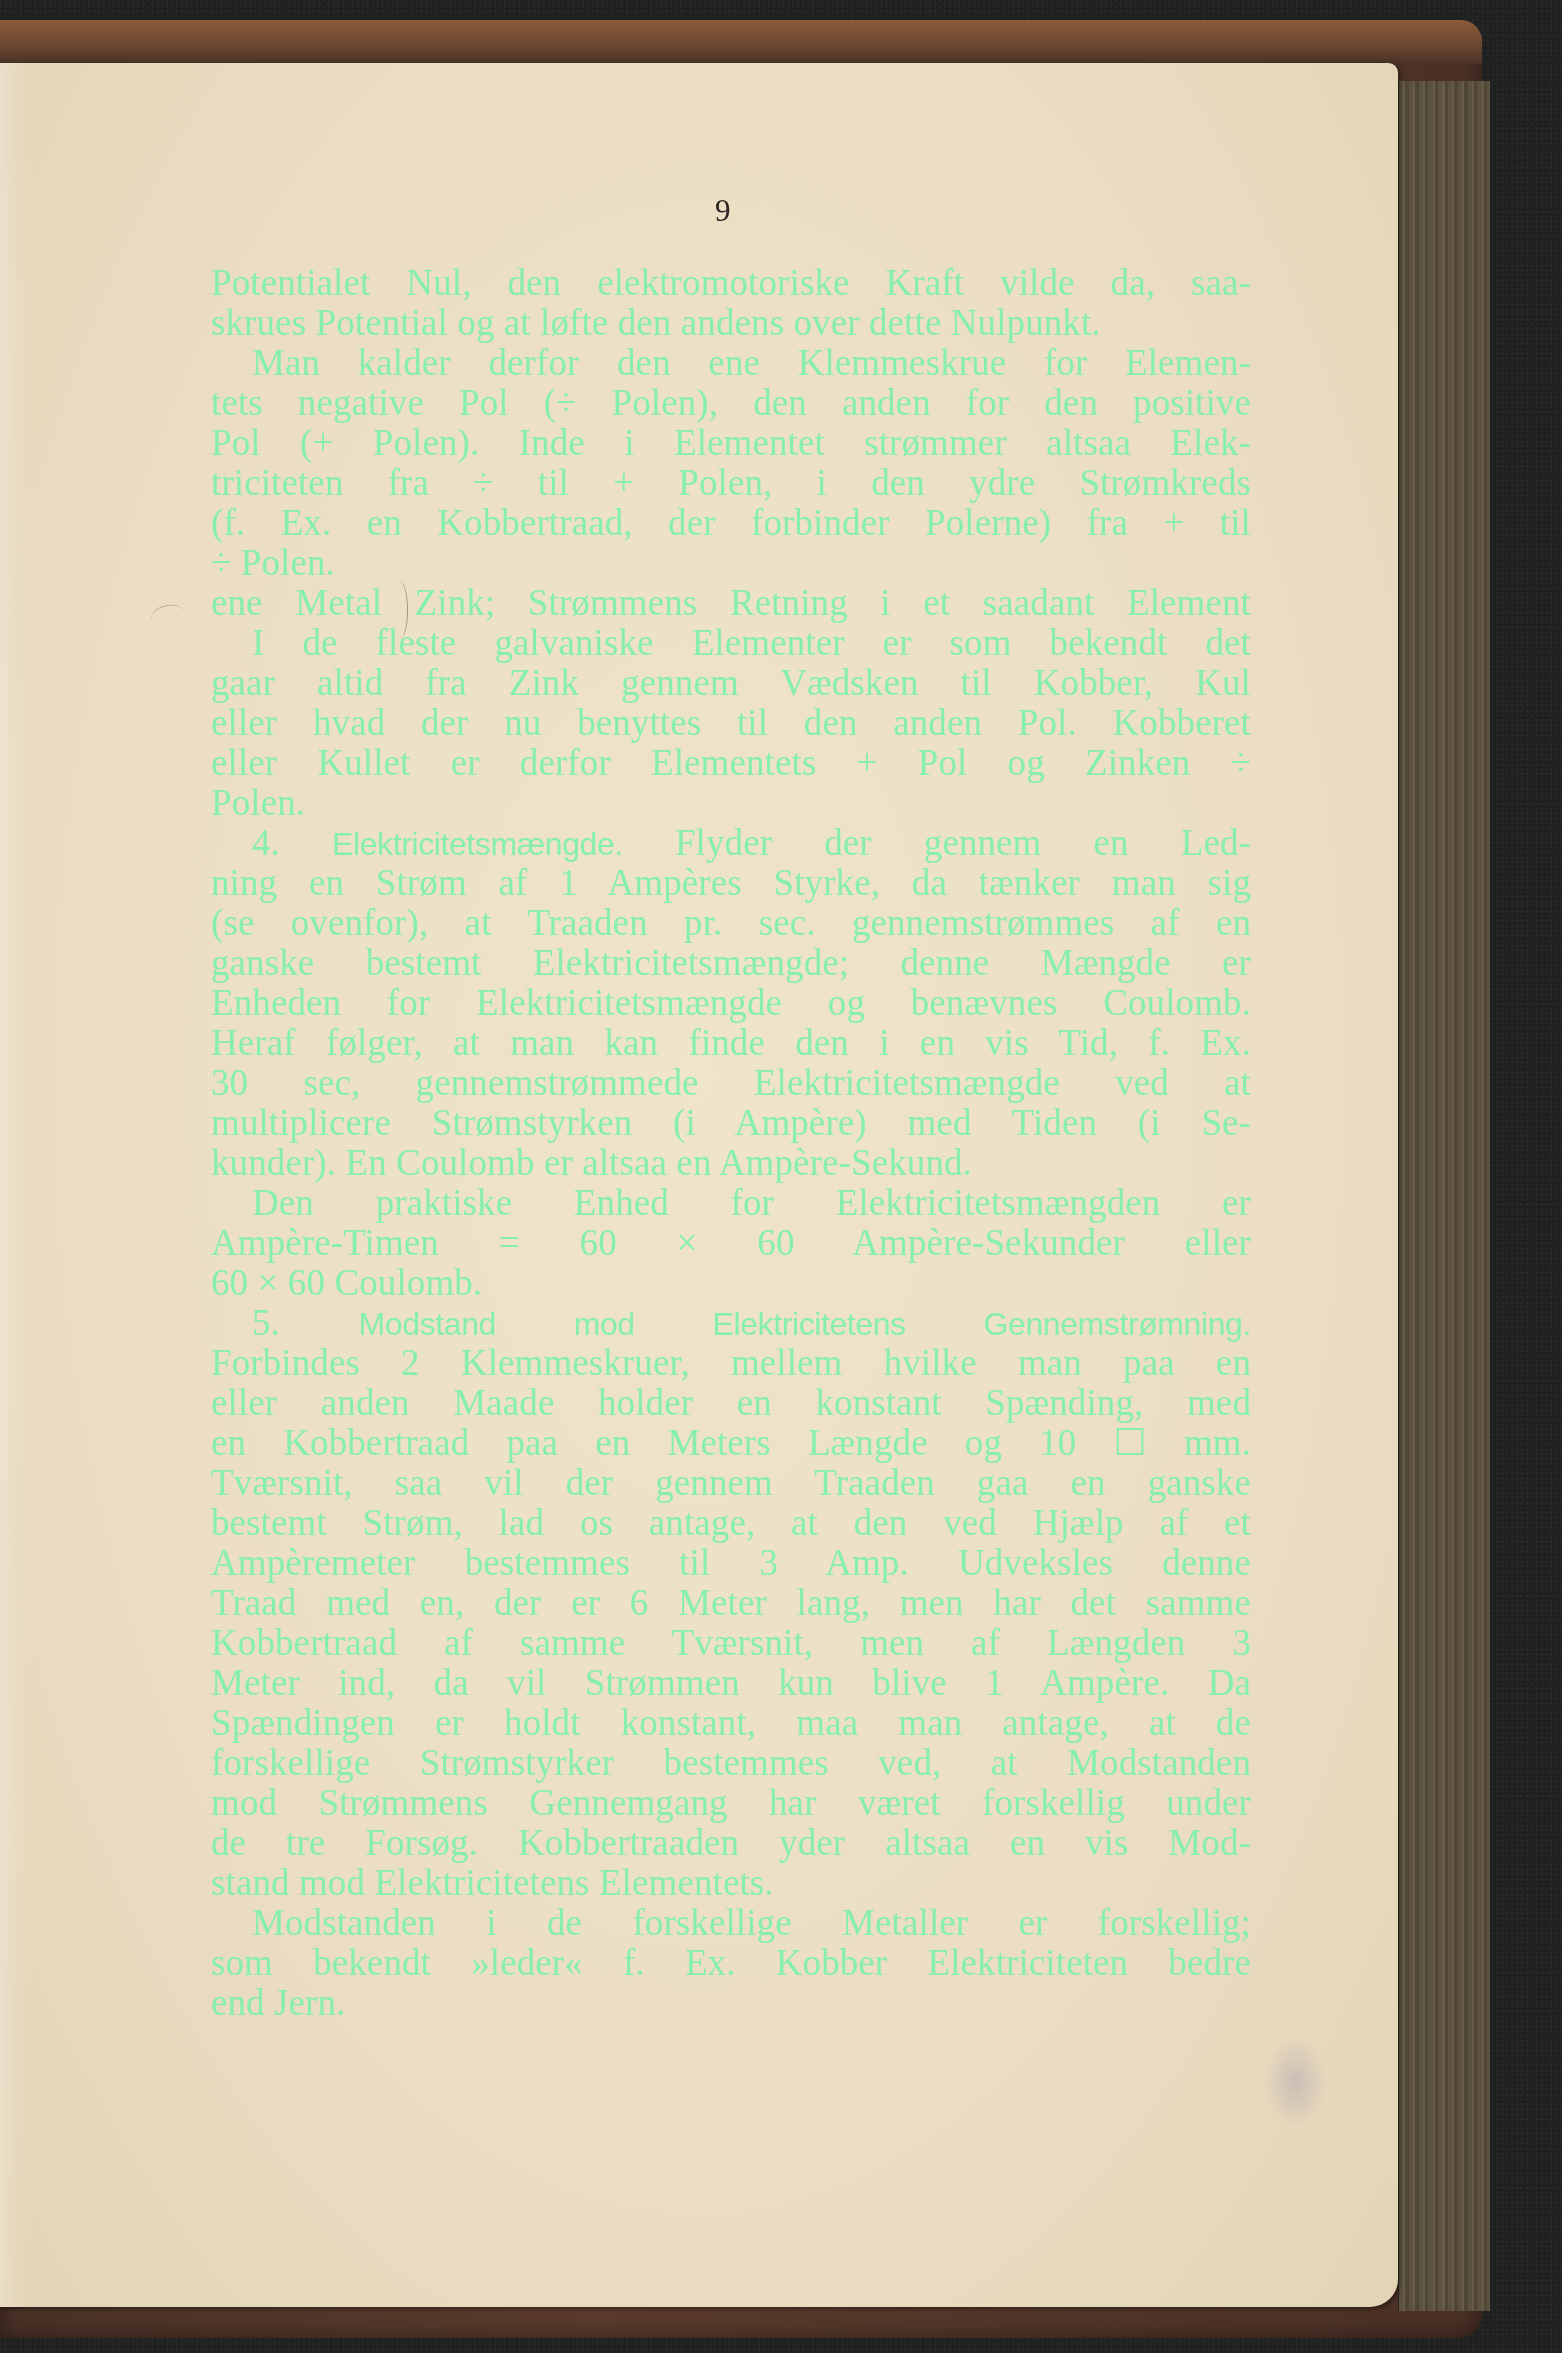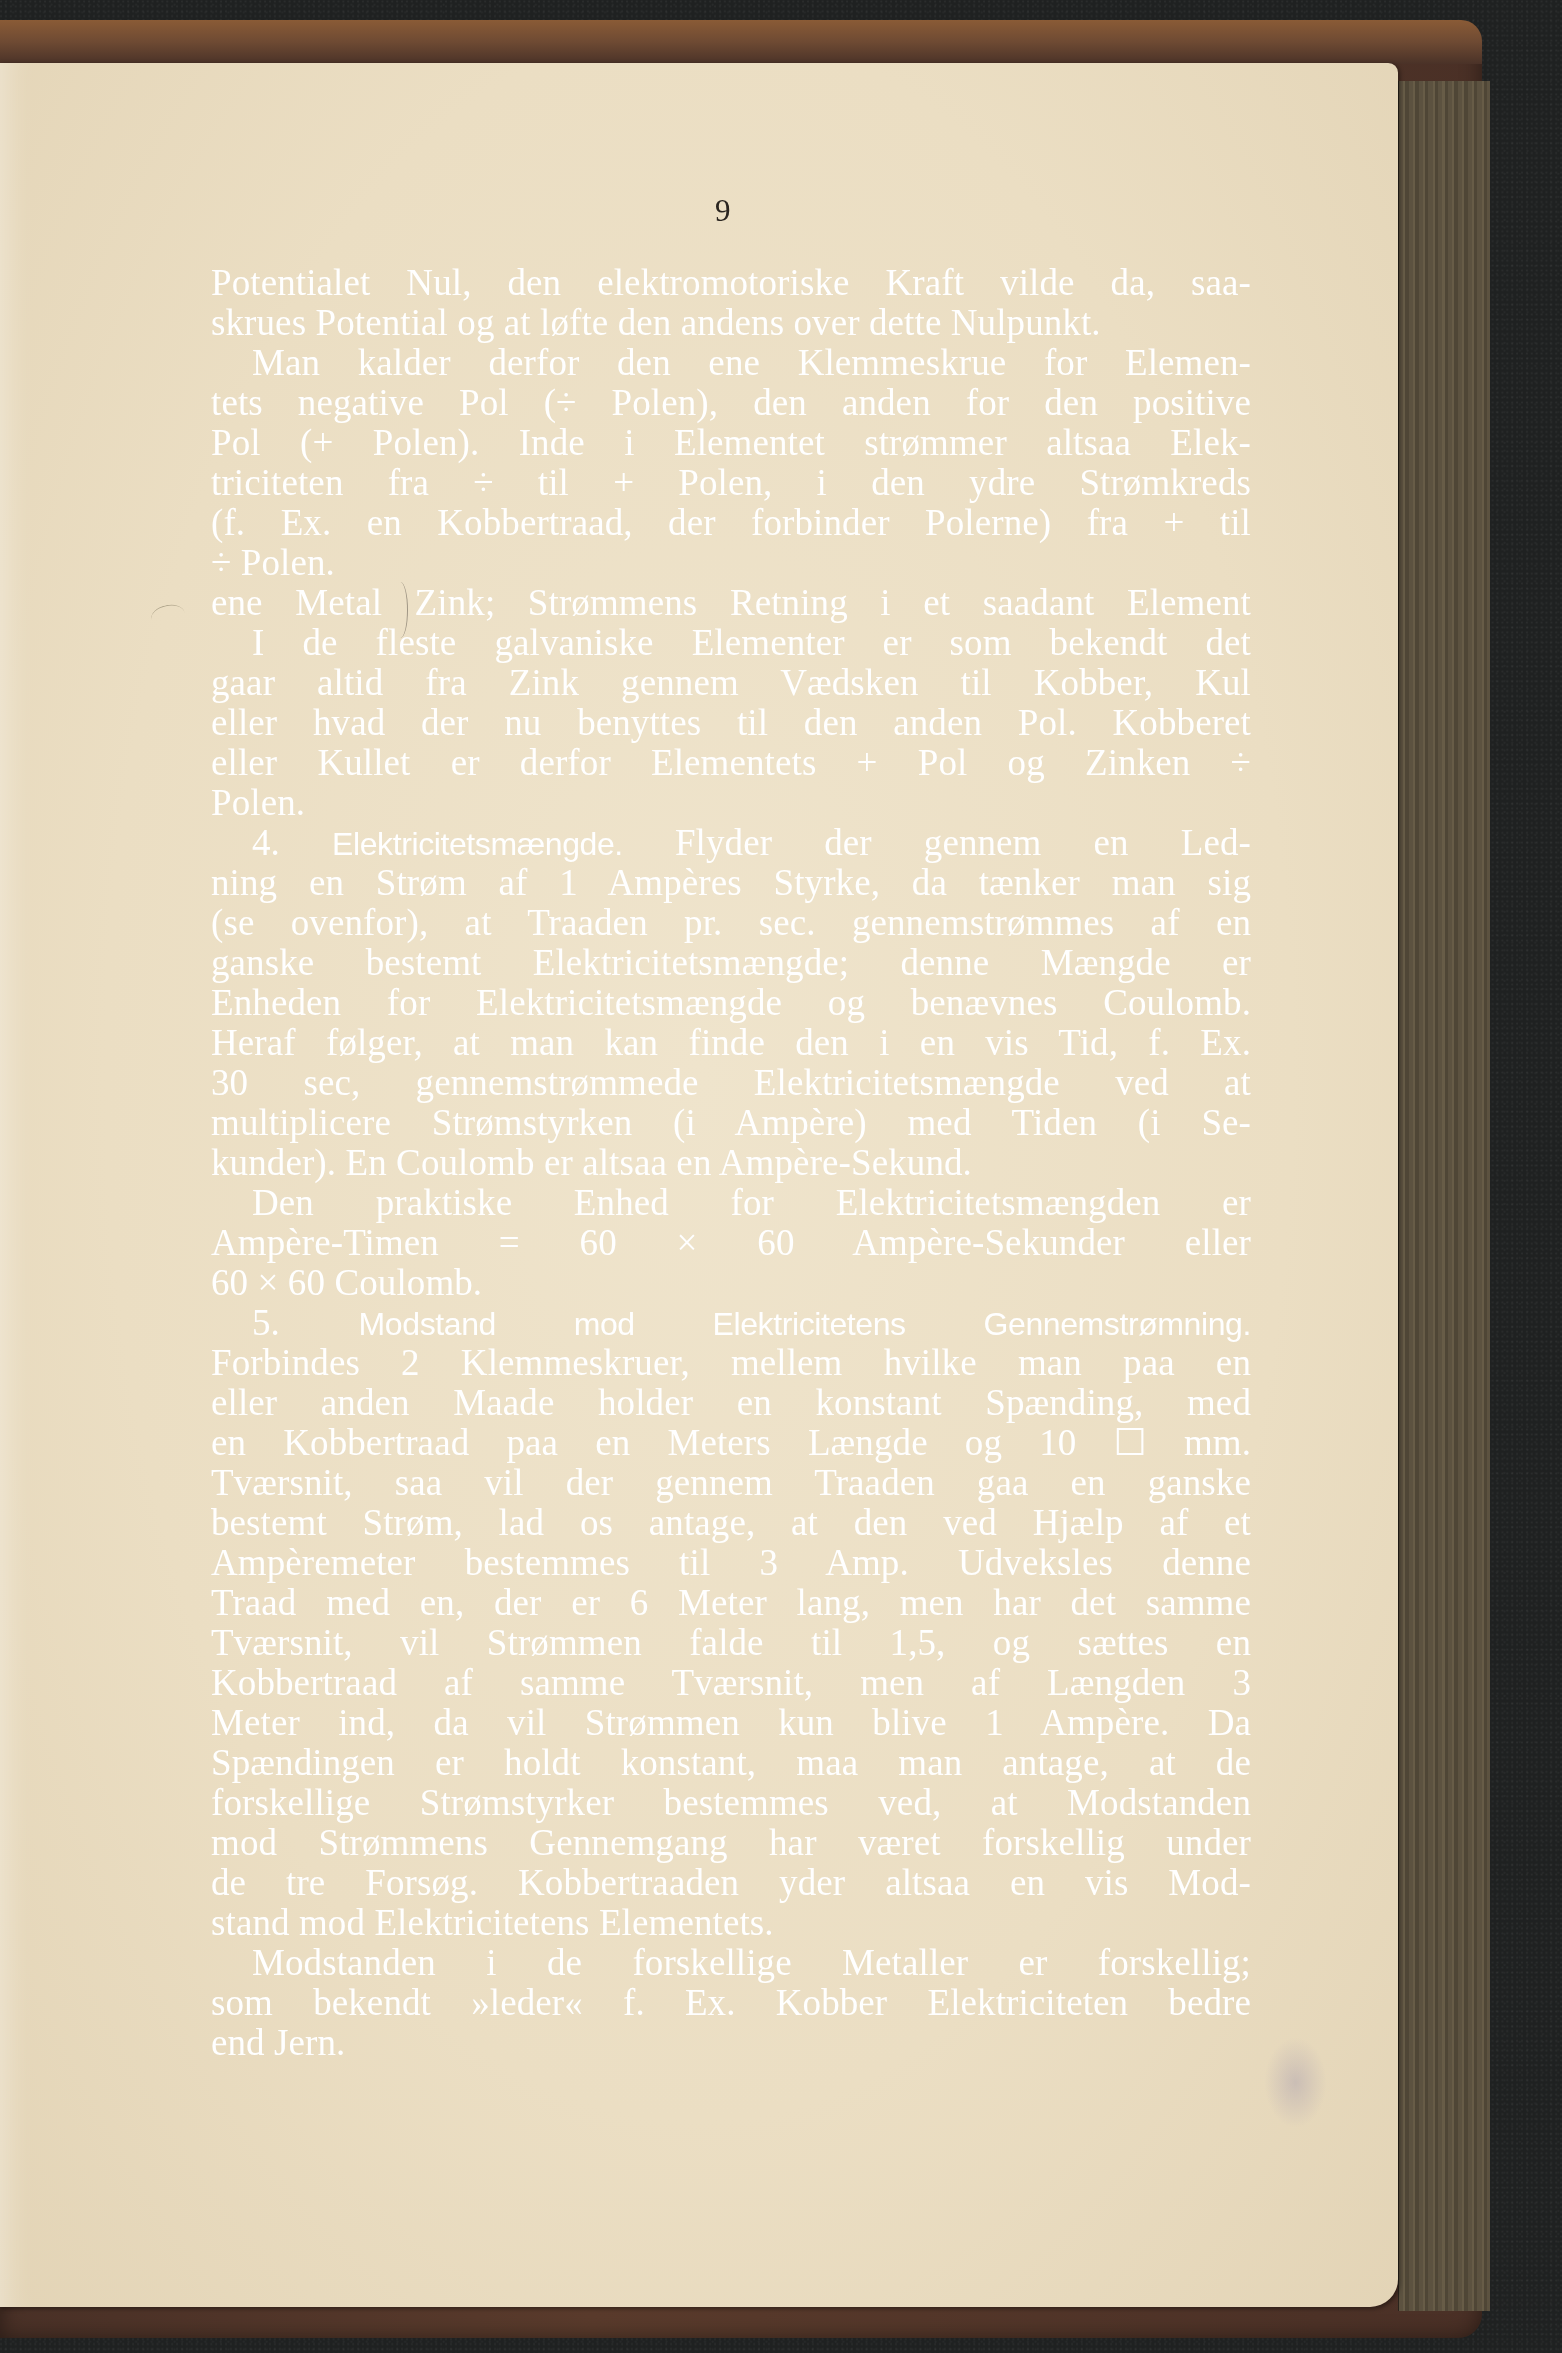--- a/index.html
+++ b/index.html
@@ -38,21 +38,21 @@
       box-shadow: inset 28px 0 28px -21px rgba(255,255,255,0.35), 1.4px 1.4px 4.2px rgba(0,0,0,0.4);
     }
     .page-number {
       position: absolute; left: 715px; top: 193px;
       font-family: "Liberation Serif", "DejaVu Serif", serif;
       font-size: 31px; color: #2a2520;
     }
     .text-block {
       position: absolute; left: 211px; top: 263px; width: 1040px;
       font-family: "Liberation Serif", "DejaVu Serif", serif;
-      font-size: 37px; line-height: 40px; color: #ffffff;
+      font-size: 37px; line-height: 40px; color: #86efac;
       text-align: justify;
       letter-spacing: 0.1px;
     }
     .line {
       display: block; white-space: nowrap; height: 40px;
       text-align: justify; text-align-last: justify;
     }
     .line.last { text-align-last: left; }
     .indent { padding-left: 41px; }
     .heading-bold {
@@ -126,21 +126,20 @@
     <span>5.</span>
     <span class="heading-bold">Modstand mod Elektricitetens Gennemstrømning.</span>
   </span>
   <span class="line">Forbindes 2 Klemmeskruer, mellem hvilke man paa en</span>
   <span class="line">eller anden Maade holder en konstant Spænding, med</span>
   <span class="line">en Kobbertraad paa en Meters Længde og 10 ☐ mm.</span>
   <span class="line">Tværsnit, saa vil der gennem Traaden gaa en ganske</span>
   <span class="line">bestemt Strøm, lad os antage, at den ved Hjælp af et</span>
   <span class="line">Ampèremeter bestemmes til 3 Amp. Udveksles denne</span>
   <span class="line">Traad med en, der er 6 Meter lang, men har det samme</span>
-  <span class="line">Tværsnit, vil Strømmen falde til 1,5, og sættes en</span>
   <span class="line">Kobbertraad af samme Tværsnit, men af Længden 3</span>
   <span class="line">Meter ind, da vil Strømmen kun blive 1 Ampère. Da</span>
   <span class="line">Spændingen er holdt konstant, maa man antage, at de</span>
   <span class="line">forskellige Strømstyrker bestemmes ved, at Modstanden</span>
   <span class="line">mod Strømmens Gennemgang har været forskellig under</span>
   <span class="line">de tre Forsøg. Kobbertraaden yder altsaa en vis Mod-</span>
   <span class="line last">stand mod Elektricitetens Elementets.</span>
   <span class="line indent">Modstanden i de forskellige Metaller er forskellig;</span>
   <span class="line">som bekendt »leder« f. Ex. Kobber Elektriciteten bedre</span>
   <span class="line last">end Jern.</span>

